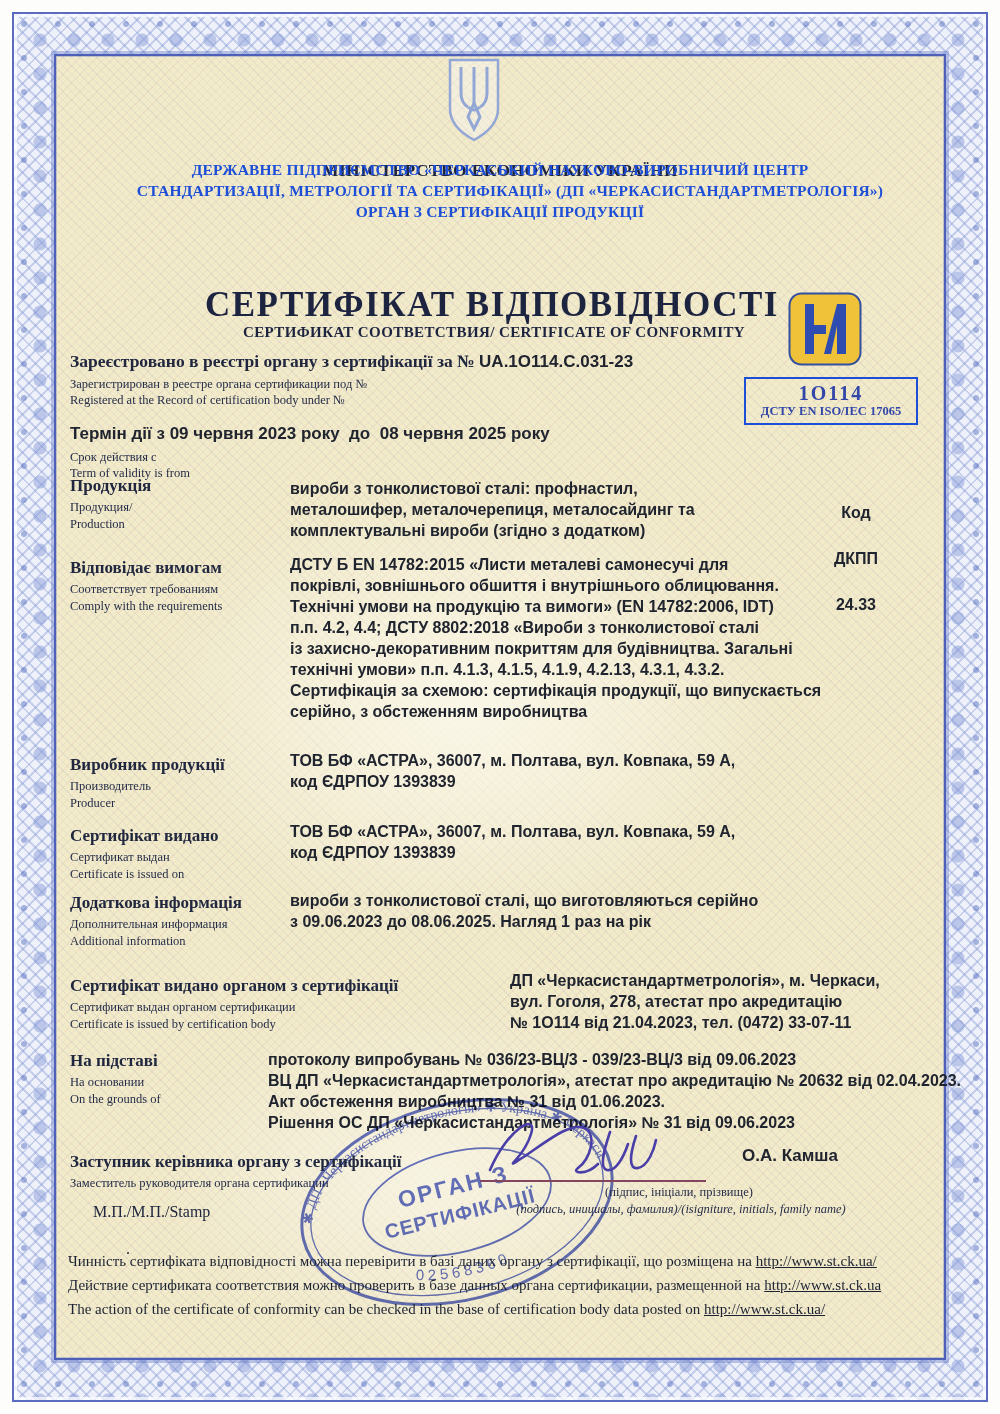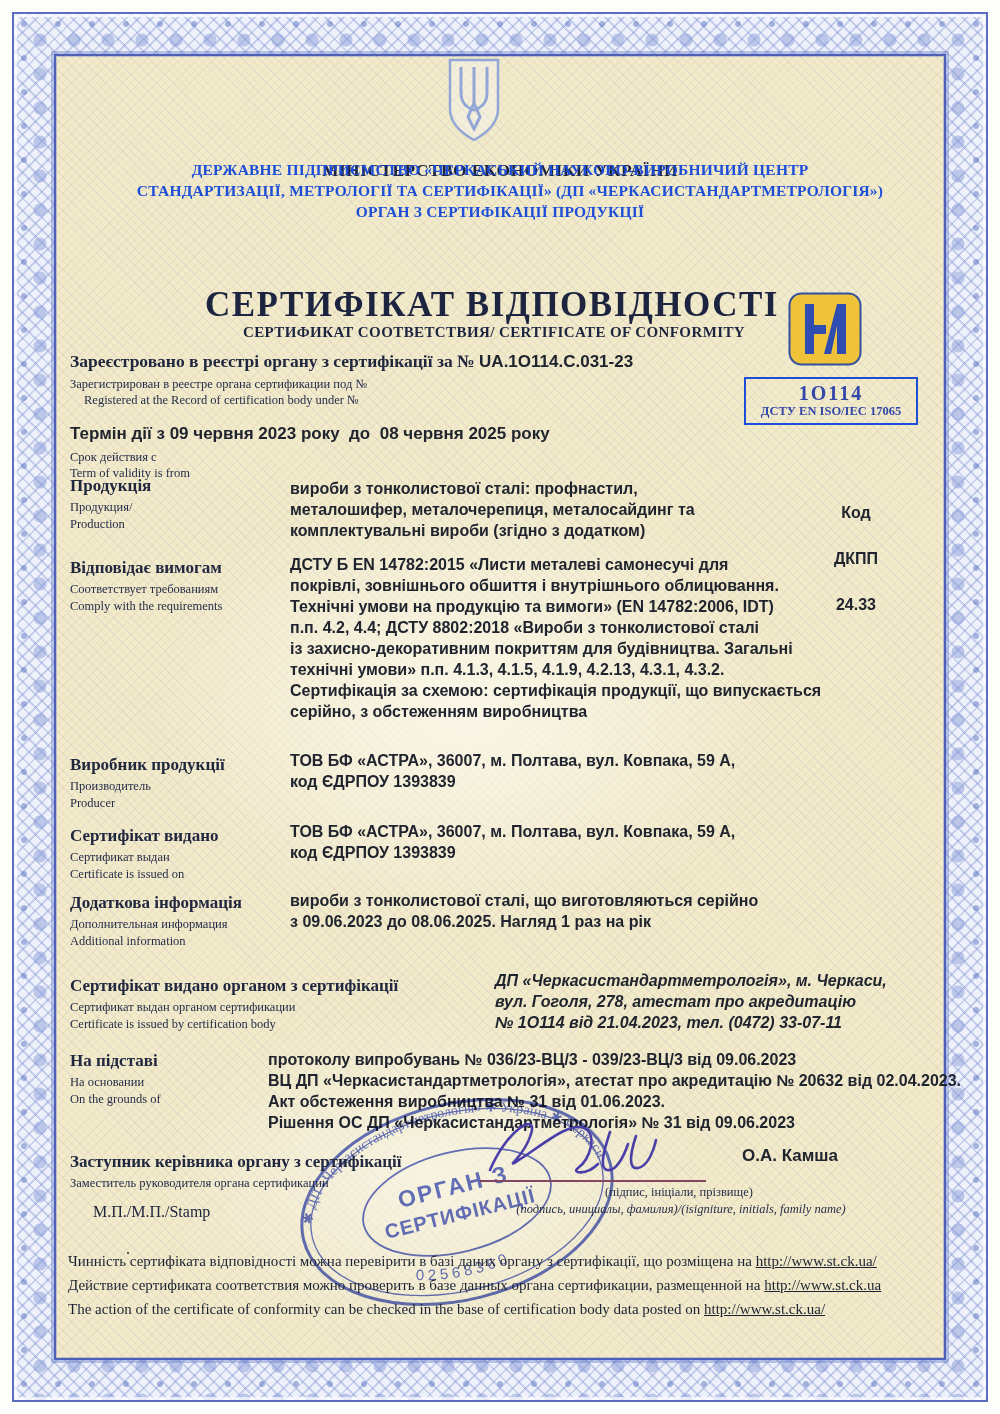--- a/index.html
+++ b/index.html
@@ -96,21 +96,21 @@
   </svg>
   <div class="abs accr-box" style="left:744px;top:377px;width:158px;">
     <div class="accr-code">1О114</div>
     <div class="accr-std">ДСТУ EN ISO/IEC 17065</div>
   </div>
 
   <div class="abs" style="left:70px;top:351px;width:680px;">
     <span class="reg-lbl">Зареєстровано в реєстрі органу з сертифікації за № </span><span class="num">UA.1О114.С.031-23</span>
   </div>
   <div class="abs sub" style="left:70px;top:376px;">Зарегистрирован в реестре органа сертификации под №</div>
-  <div class="abs sub" style="left:84px;top:392px;font-family:Liberation Serif, serif;">Registered at the Record of certification body under №</div>
+  <div class="abs sub" style="left:70px;top:392px;font-family:Liberation Serif, serif;">Registered at the Record of certification body under №</div>
 
   <div class="abs validity" style="left:70px;top:424px;">Термін дії з 09 червня 2023 року  до  08 червня 2025 року</div>
   <div class="abs sub" style="left:70px;top:449px;">Срок действия с</div>
   <div class="abs sub" style="left:70px;top:465px;">Term of validity is from</div>
 
   <div class="abs" style="left:70px;top:476px;width:215px;">
     <div class="lbl">Продукція</div>
     <div class="sub" style="margin-top:3px;">Продукция/</div>
     <div class="sub">Production</div>
   </div>
@@ -159,21 +159,21 @@
     <div class="sub">Additional information</div>
   </div>
   <div class="abs val" style="left:290px;top:890px;width:580px;">вироби з тонколистової сталі, що виготовляються серійно
 з 09.06.2023 до 08.06.2025. Нагляд 1 раз на рік</div>
 
   <div class="abs" style="left:70px;top:976px;width:420px;">
     <div class="lbl">Сертифікат видано органом з сертифікації</div>
     <div class="sub" style="margin-top:3px;">Сертификат выдан органом сертификации</div>
     <div class="sub">Certificate is issued by certification body</div>
   </div>
-  <div class="abs val" style="left:495px;top:970px;width:430px;font-style:italic;">ДП «Черкасистандартметрологія», м. Черкаси,
+  <div class="abs val" style="left:510px;top:970px;width:430px;">ДП «Черкасистандартметрологія», м. Черкаси,
 вул. Гоголя, 278, атестат про акредитацію
 № 1О114 від 21.04.2023, тел. (0472) 33-07-11</div>
 
   <div class="abs" style="left:70px;top:1051px;width:190px;">
     <div class="lbl">На підставі</div>
     <div class="sub" style="margin-top:3px;">На основании</div>
     <div class="sub">On the grounds of</div>
   </div>
   <div class="abs val" style="left:268px;top:1049px;width:700px;">протоколу випробувань № 036/23-ВЦ/3 - 039/23-ВЦ/3 від 09.06.2023
 ВЦ ДП «Черкасистандартметрологія», атестат про акредитацію № 20632 від 02.04.2023.

